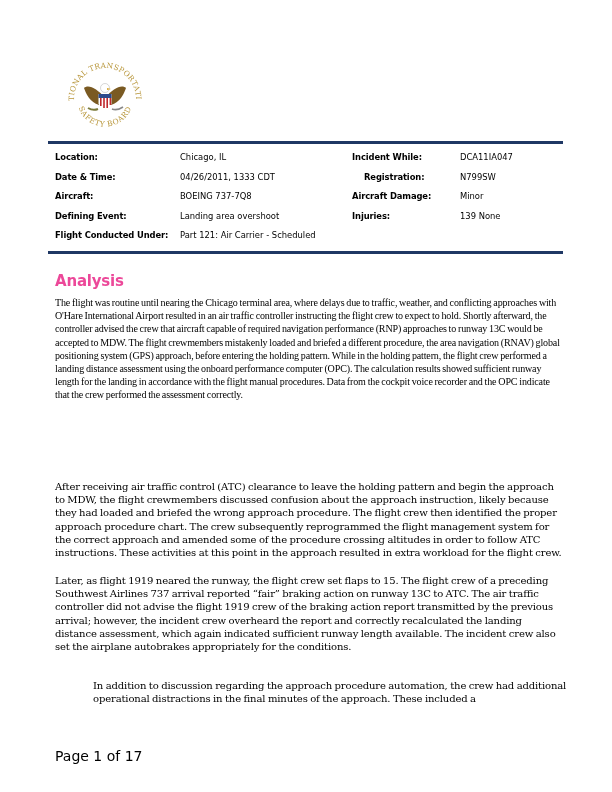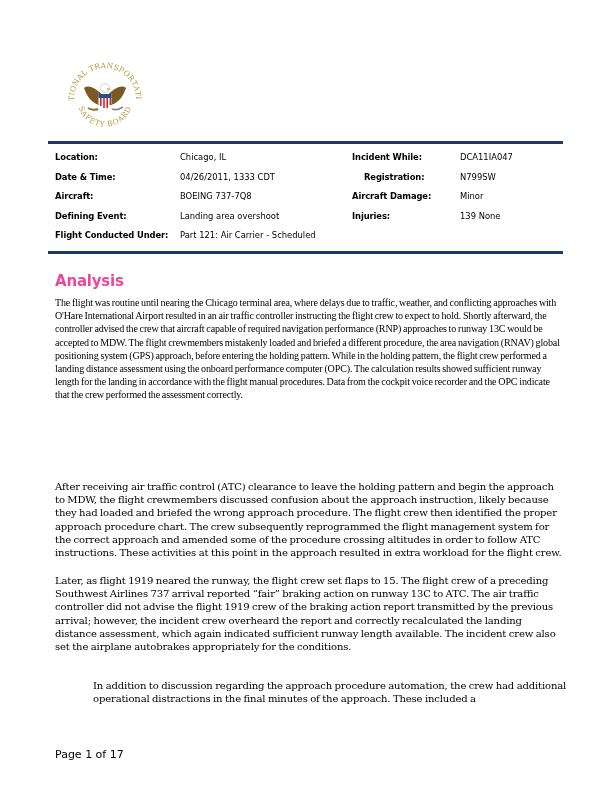--- a/index.html
+++ b/index.html
@@ -11,21 +11,21 @@
   .rule.bottom { top: 251px; }
   .info { position: absolute; top: 148px; left: 55px; font-size: 8.4px; line-height: 19.4px; font-family: "DejaVu Sans", sans-serif; }
   .info .row { position: absolute; white-space: nowrap; }
   .info .lbl { font-weight: bold; letter-spacing: -0.1px; }
   .section-title { position: absolute; left: 55px; top: 272px; color: #ec4899; font-weight: bold; font-size: 15px; font-family: "DejaVu Sans", sans-serif; letter-spacing: -0.2px; }
   .body-text { position: absolute; left: 55px; width: 510px; font-family: "DejaVu Serif", serif; font-size: 10.05px; line-height: 13.2px; letter-spacing: -0.15px; word-spacing: -0.5px; }
   .p1 { top: 296px; font-family: Liberation Serif, serif; }
   .p2 { top: 480px; }
   .p3 { top: 574px; }
   .p4 { top: 679px; margin-left: 38px; }
-  .footer { position: absolute; left: 55px; top: 748px; font-size: 11px; font-family: "DejaVu Sans", sans-serif; }
+  .footer { position: absolute; left: 55px; top: 748px; font-size: 14px; font-family: "DejaVu Sans", sans-serif; }
 </style>
 </head>
 <body>
 
 <div class="seal">
   <svg width="82" height="82" viewBox="0 0 82 82">
     <defs>
       <path id="arcTop" d="M 10 41 A 31 31 0 0 1 72 41"></path>
       <path id="arcBottom" d="M 14 48 A 28 28 0 0 0 68 48"></path>
     </defs>

